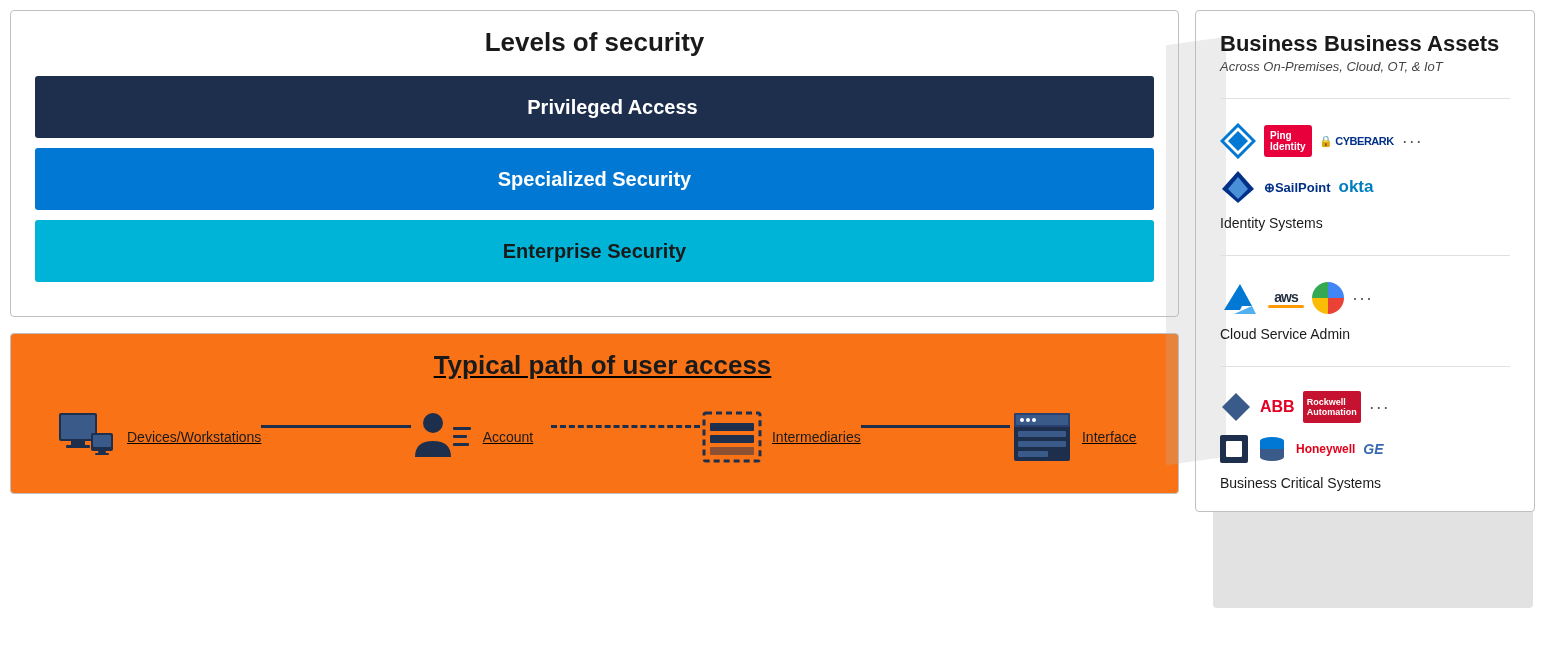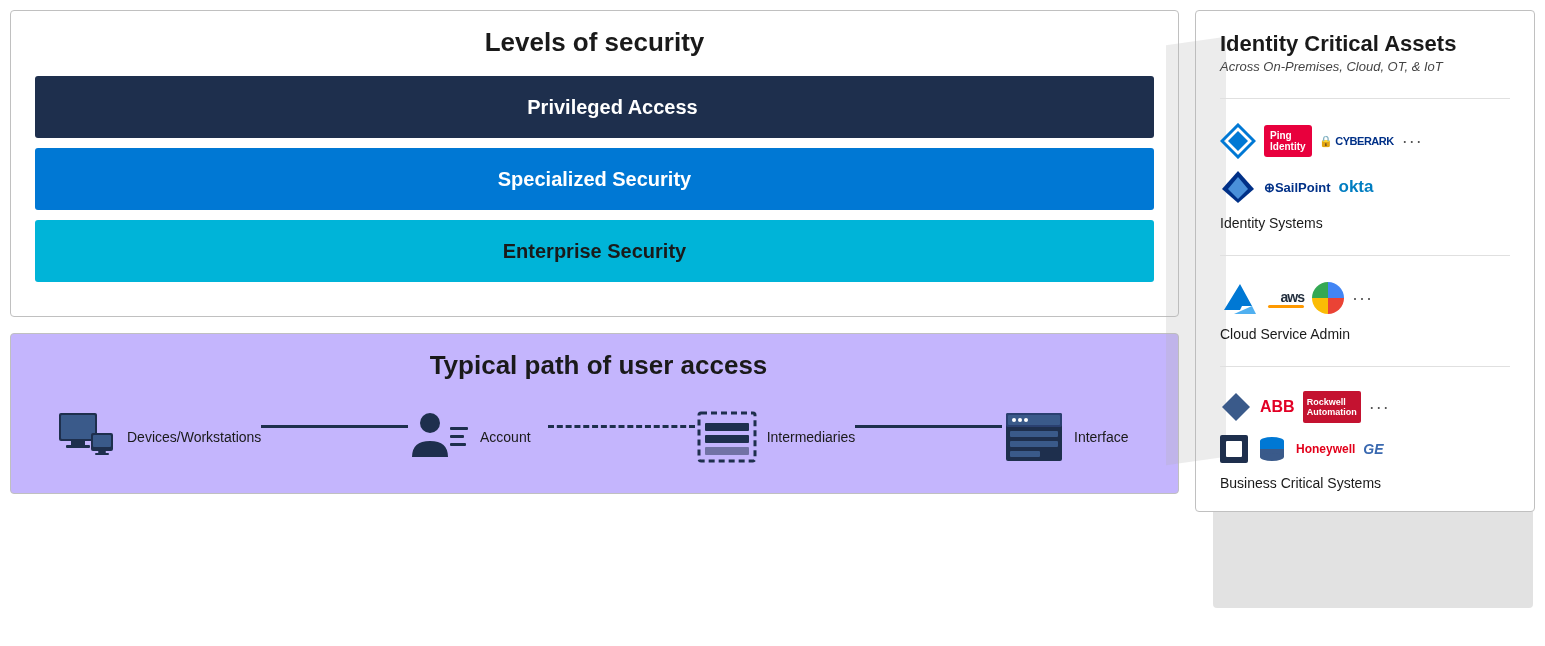--- a/index.html
+++ b/index.html
@@ -62,23 +62,24 @@
       background: #0078d4;
     }
     .bar-enterprise {
       background: #00b4d8;
       color: #1a1a1a;
     }
     
     .path-box {
       border: 1.5px solid #c0c0c0;
       border-radius: 4px;
-      padding: 16px 16px 24px 24px;
+      padding: 16px 8px 24px 24px;
       margin-top: 16px;
-      background: #c4b5fd;
+      background: #f97316;
+      text-decoration: underline;
     }
     .path-title {
       font-size: 26px;
       font-weight: 600;
       color: #1a1a1a;
       text-align: center;
       margin-bottom: 24px;
     }
     .path-items {
       display: flex;
@@ -329,21 +330,21 @@
       </div>
     </div>
   </div>
 
   <div style="position:relative;">
 
     <div style="position:absolute; left:18px; top:18px; width:320px; height:580px; background:rgba(160,160,160,0.3); border-radius:4px; z-index:0;"></div>
     <div class="right-panel" style="position:relative; z-index:1;">
 
       <div>
-        <div class="bca-title">Identity Critical Assets</div>
+        <div class="bca-title">Business Business Assets</div>
         <div class="bca-subtitle">Across On-Premises, Cloud, OT, &amp; IoT</div>
       </div>
 
       <div class="divider"></div>
 
       <div class="bca-section">
         <div class="bca-logos">
 
           <svg width="36" height="36" viewBox="0 0 36 36">
             <polygon points="18,2 34,18 18,34 2,18" fill="none" stroke="#0078d4" stroke-width="3"></polygon>
@@ -371,21 +372,21 @@
 
       <div class="bca-section">
         <div class="bca-logos">
 
           <svg width="40" height="36" viewBox="0 0 40 36">
             <path d="M20,2 L38,34 L2,34 Z" fill="none" stroke="#0078d4" stroke-width="0"></path>
             <path d="M4,30 L20,4 L32,26 L22,26 L20,30 Z" fill="#0078d4"></path>
             <path d="M32,26 L36,34 L14,34 Z" fill="#50b0f0"></path>
           </svg>
 
-          <div style="display:flex; flex-direction:column; align-items:flex-end;">
+          <div style="display:flex; flex-direction:column; align-items:center;">
             <span style="font-size:14px; font-weight:900; color:#232F3E; letter-spacing:-1px;">aws</span>
             <div style="height:3px; width:36px; background: linear-gradient(to right, #FF9900, #FF9900); border-radius:2px;"></div>
           </div>
 
           <div class="gcp-circle"></div>
           <span class="more-dots">···</span>
         </div>
         <div class="bca-section-label">Cloud Service Admin</div>
       </div>
 

